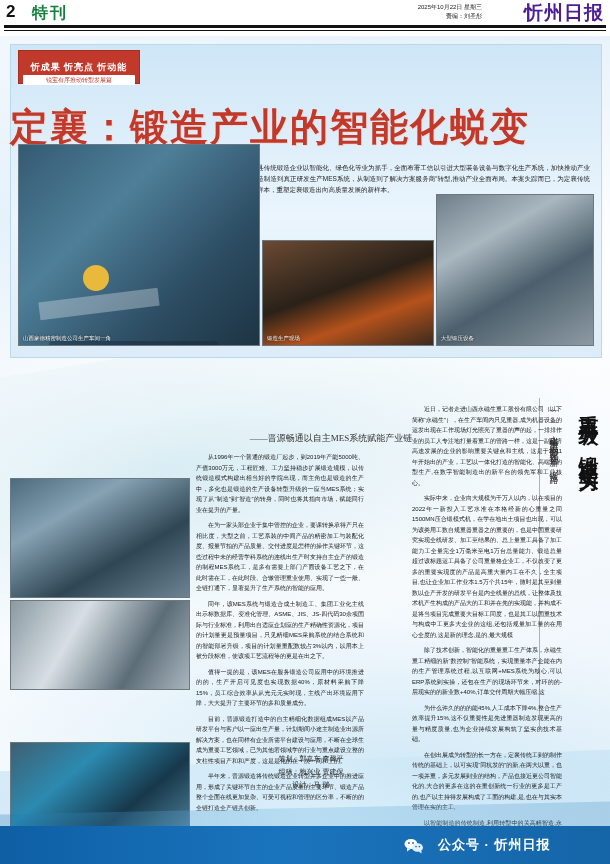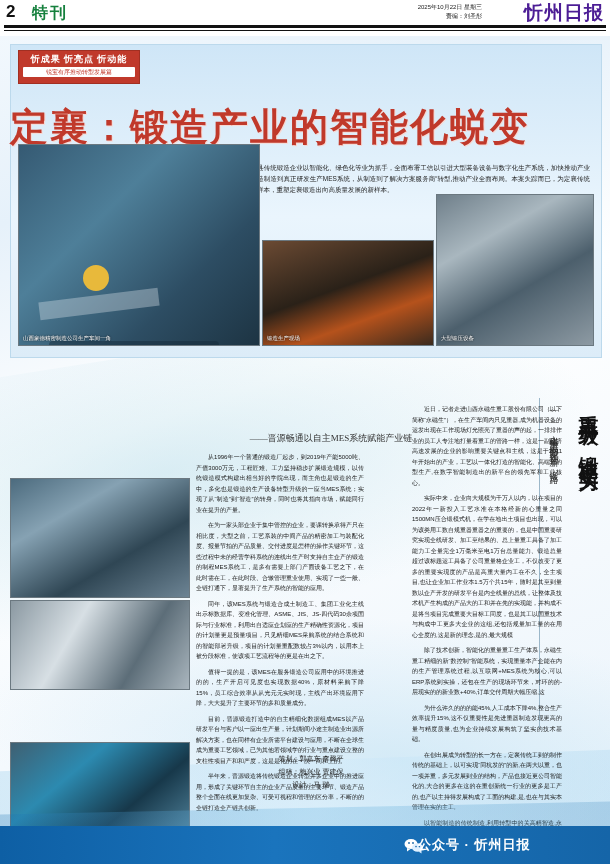--- a/index.html
+++ b/index.html
@@ -33,21 +33,21 @@
     background:linear-gradient(90deg,rgba(120,190,230,.25),rgba(210,235,250,.5),rgba(120,190,230,.2));
     transform:skewY(-2deg);}
 
   
   .banner{position:absolute;left:10px;top:44px;width:590px;height:312px;}
   .banner-frame{position:absolute;left:0;top:0;width:590px;height:312px;
     background:linear-gradient(180deg,#cfe6f7 0%,#eaf5fd 55%,#dcecf8 100%);
     border:1px solid #bcd9ec;}
   .flag{position:absolute;left:8px;top:6px;width:120px;height:32px;background:#c0392b;
     border:1px solid #a12f22;color:#fff;text-align:center;}
-  .flag .l1{font-size:9px;font-weight:bold;line-height:13px;letter-spacing:1px;padding-top:2px;}
+  .flag .l1{font-size:9px;font-weight:bold;line-height:13px;letter-spacing:1px;padding-top:10px;}
   .flag .l2{font-size:6px;line-height:10px;background:#fff;color:#c0392b;margin:1px 4px 0;border-radius:1px;}
   .headline{position:absolute;left:0;top:58px;width:590px;
     font-size:38px;font-weight:bold;color:#c0392b;letter-spacing:2px;
     font-family:"Liberation Serif",serif;text-shadow:1px 1px 0 #f6d9d4;}
   .lede{position:absolute;left:208px;top:118px;width:372px;font-size:6.5px;line-height:11px;color:#222;text-align:justify;
     font-family:"Liberation Sans",sans-serif;}
 
   .photo{position:absolute;background:#7a8a93;overflow:hidden;border:1px solid #6b7880;}
   .photo .cap{position:absolute;left:4px;bottom:3px;font-size:5.5px;color:#fff;font-family:"Liberation Sans",sans-serif;
     text-shadow:0 0 2px #000;}
@@ -89,21 +89,21 @@
   .ph-f{left:10px;top:742px;width:178px;height:84px;
     background:linear-gradient(140deg,#3f6072 0%,#2c8ab0 35%,#17384a 70%,#4a7a92 100%);}
 
   
   .credits{position:absolute;left:196px;top:752px;width:230px;text-align:center;
     font-size:7px;line-height:13px;color:#222;font-family:"Liberation Sans",sans-serif;}
 
   
   .footer-bar{position:absolute;left:0;bottom:0;width:610px;height:38px;
     background:linear-gradient(90deg,#0e5fa4 0%,#1a74bd 45%,#1565a8 100%);}
-  .footer-text{position:absolute;left:418px;bottom:10px;font-size:13px;color:#fff;font-weight:bold;
+  .footer-text{position:absolute;left:438px;bottom:10px;font-size:13px;color:#fff;font-weight:bold;
     font-family:"Liberation Sans",sans-serif;letter-spacing:1px;}
   .footer-wechat{position:absolute;left:404px;bottom:10px;width:20px;height:16px;}
   .footer-wave{position:absolute;left:0;bottom:30px;width:610px;height:26px;
     background:linear-gradient(90deg,rgba(21,110,175,.25),rgba(120,190,230,.35),rgba(21,110,175,.2));
     transform:skewY(-1.2deg);}
 </style>
 </head>
 <body>
 
 <div class="page">

